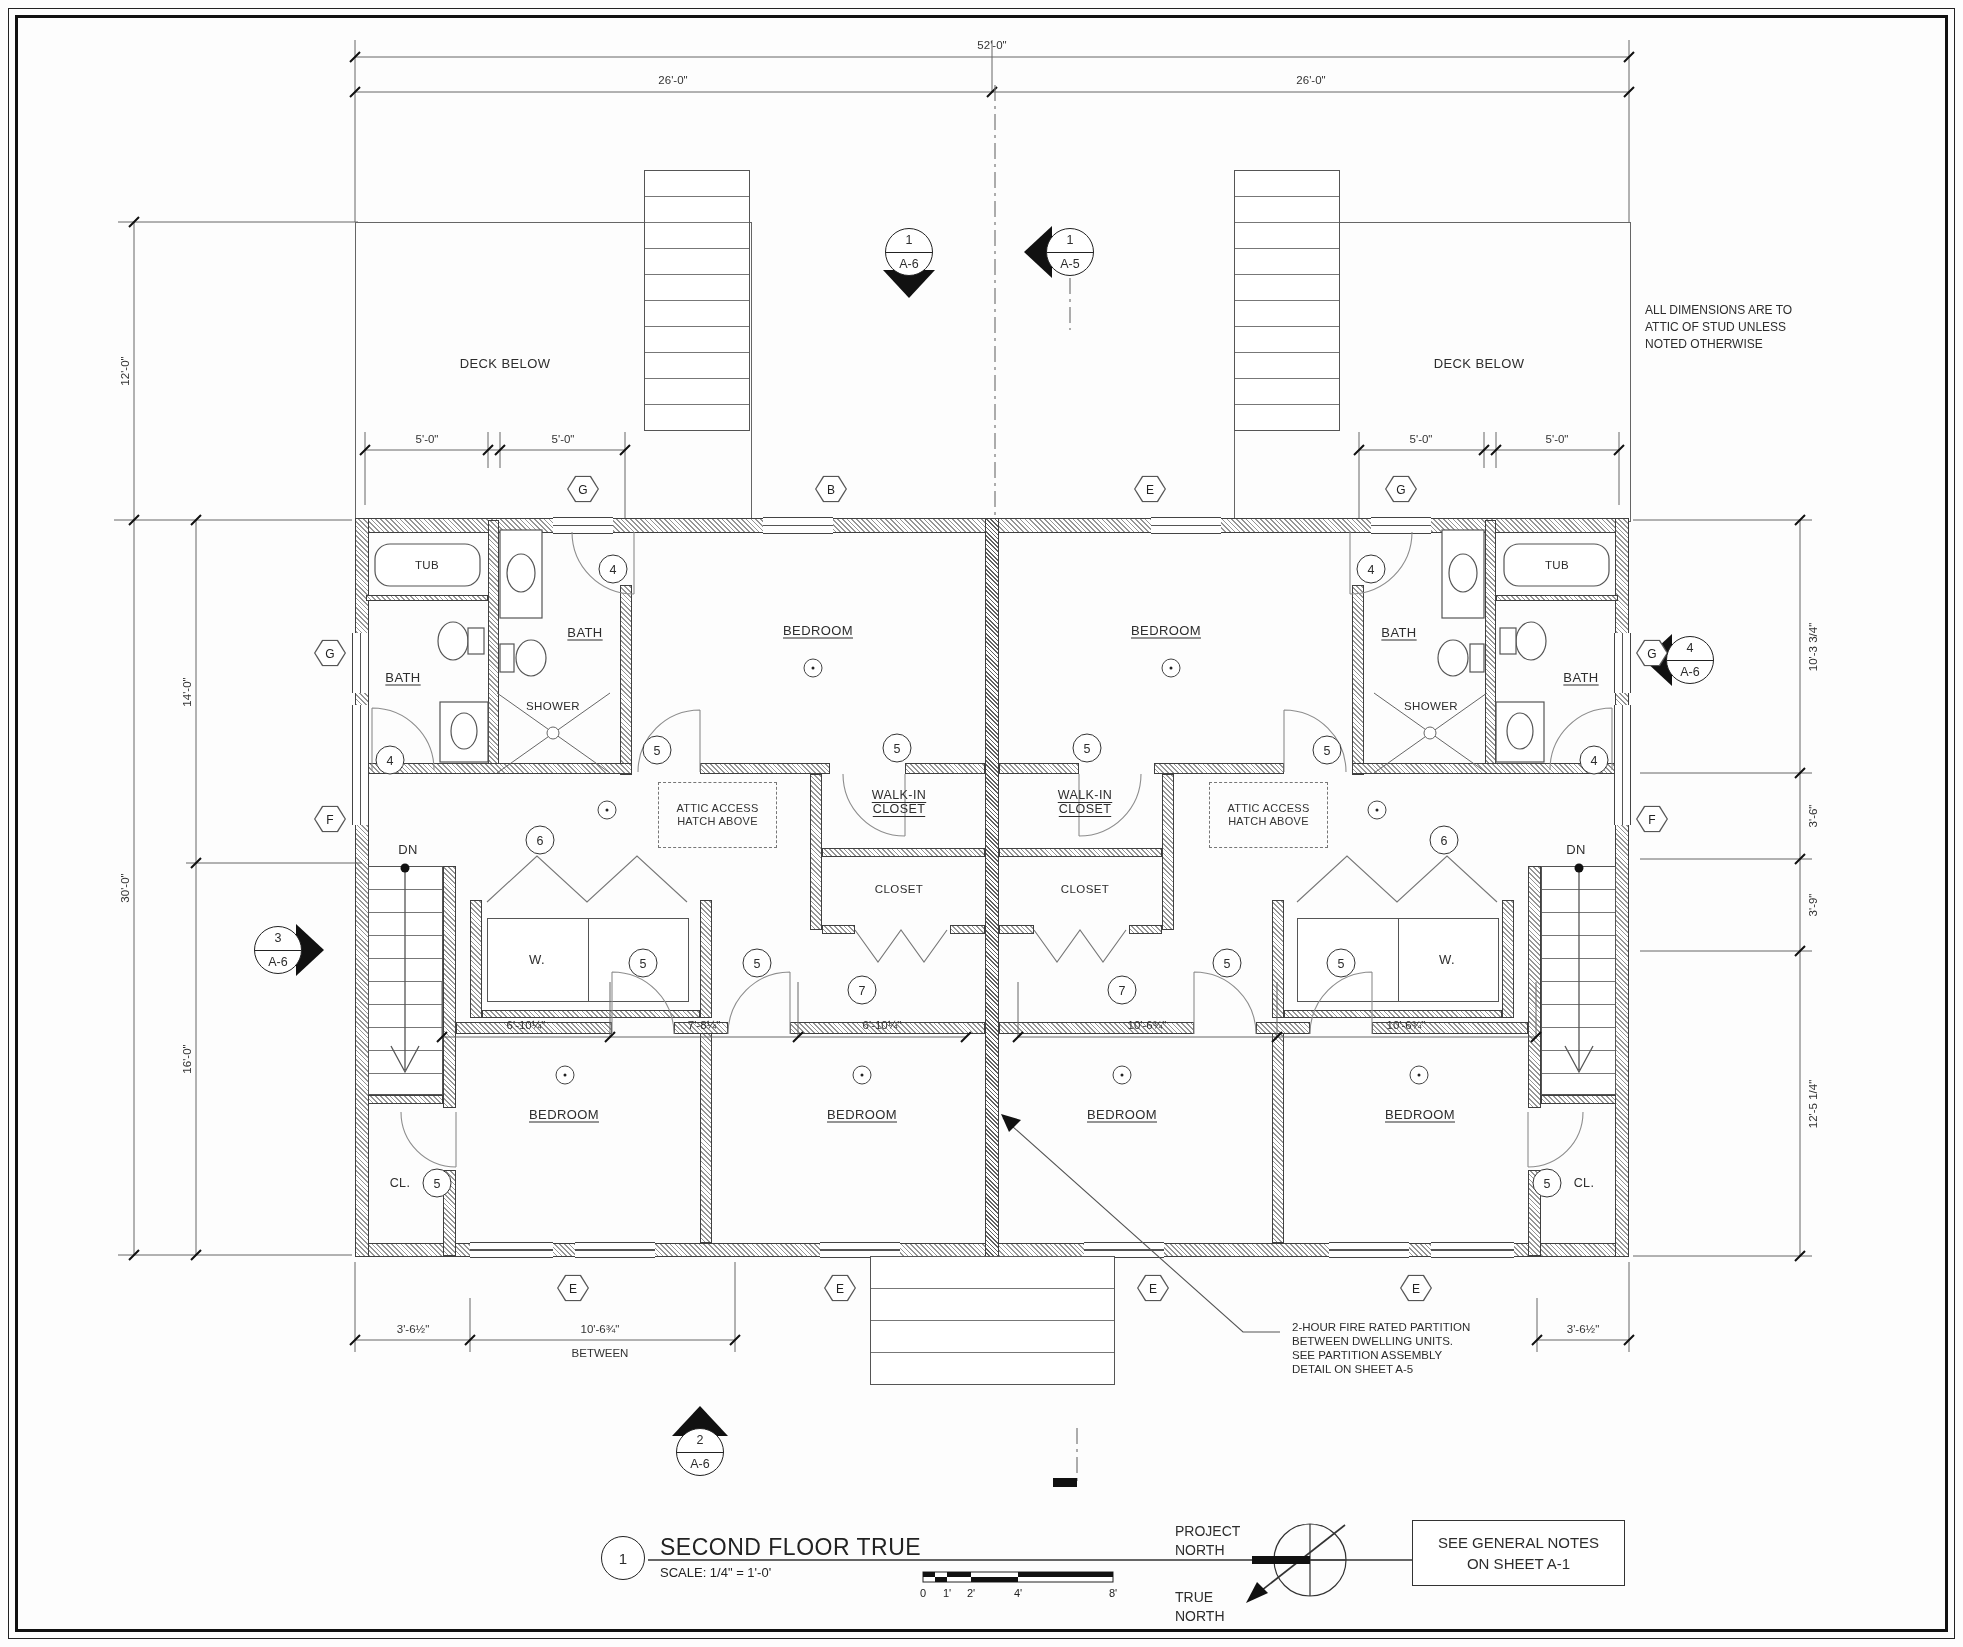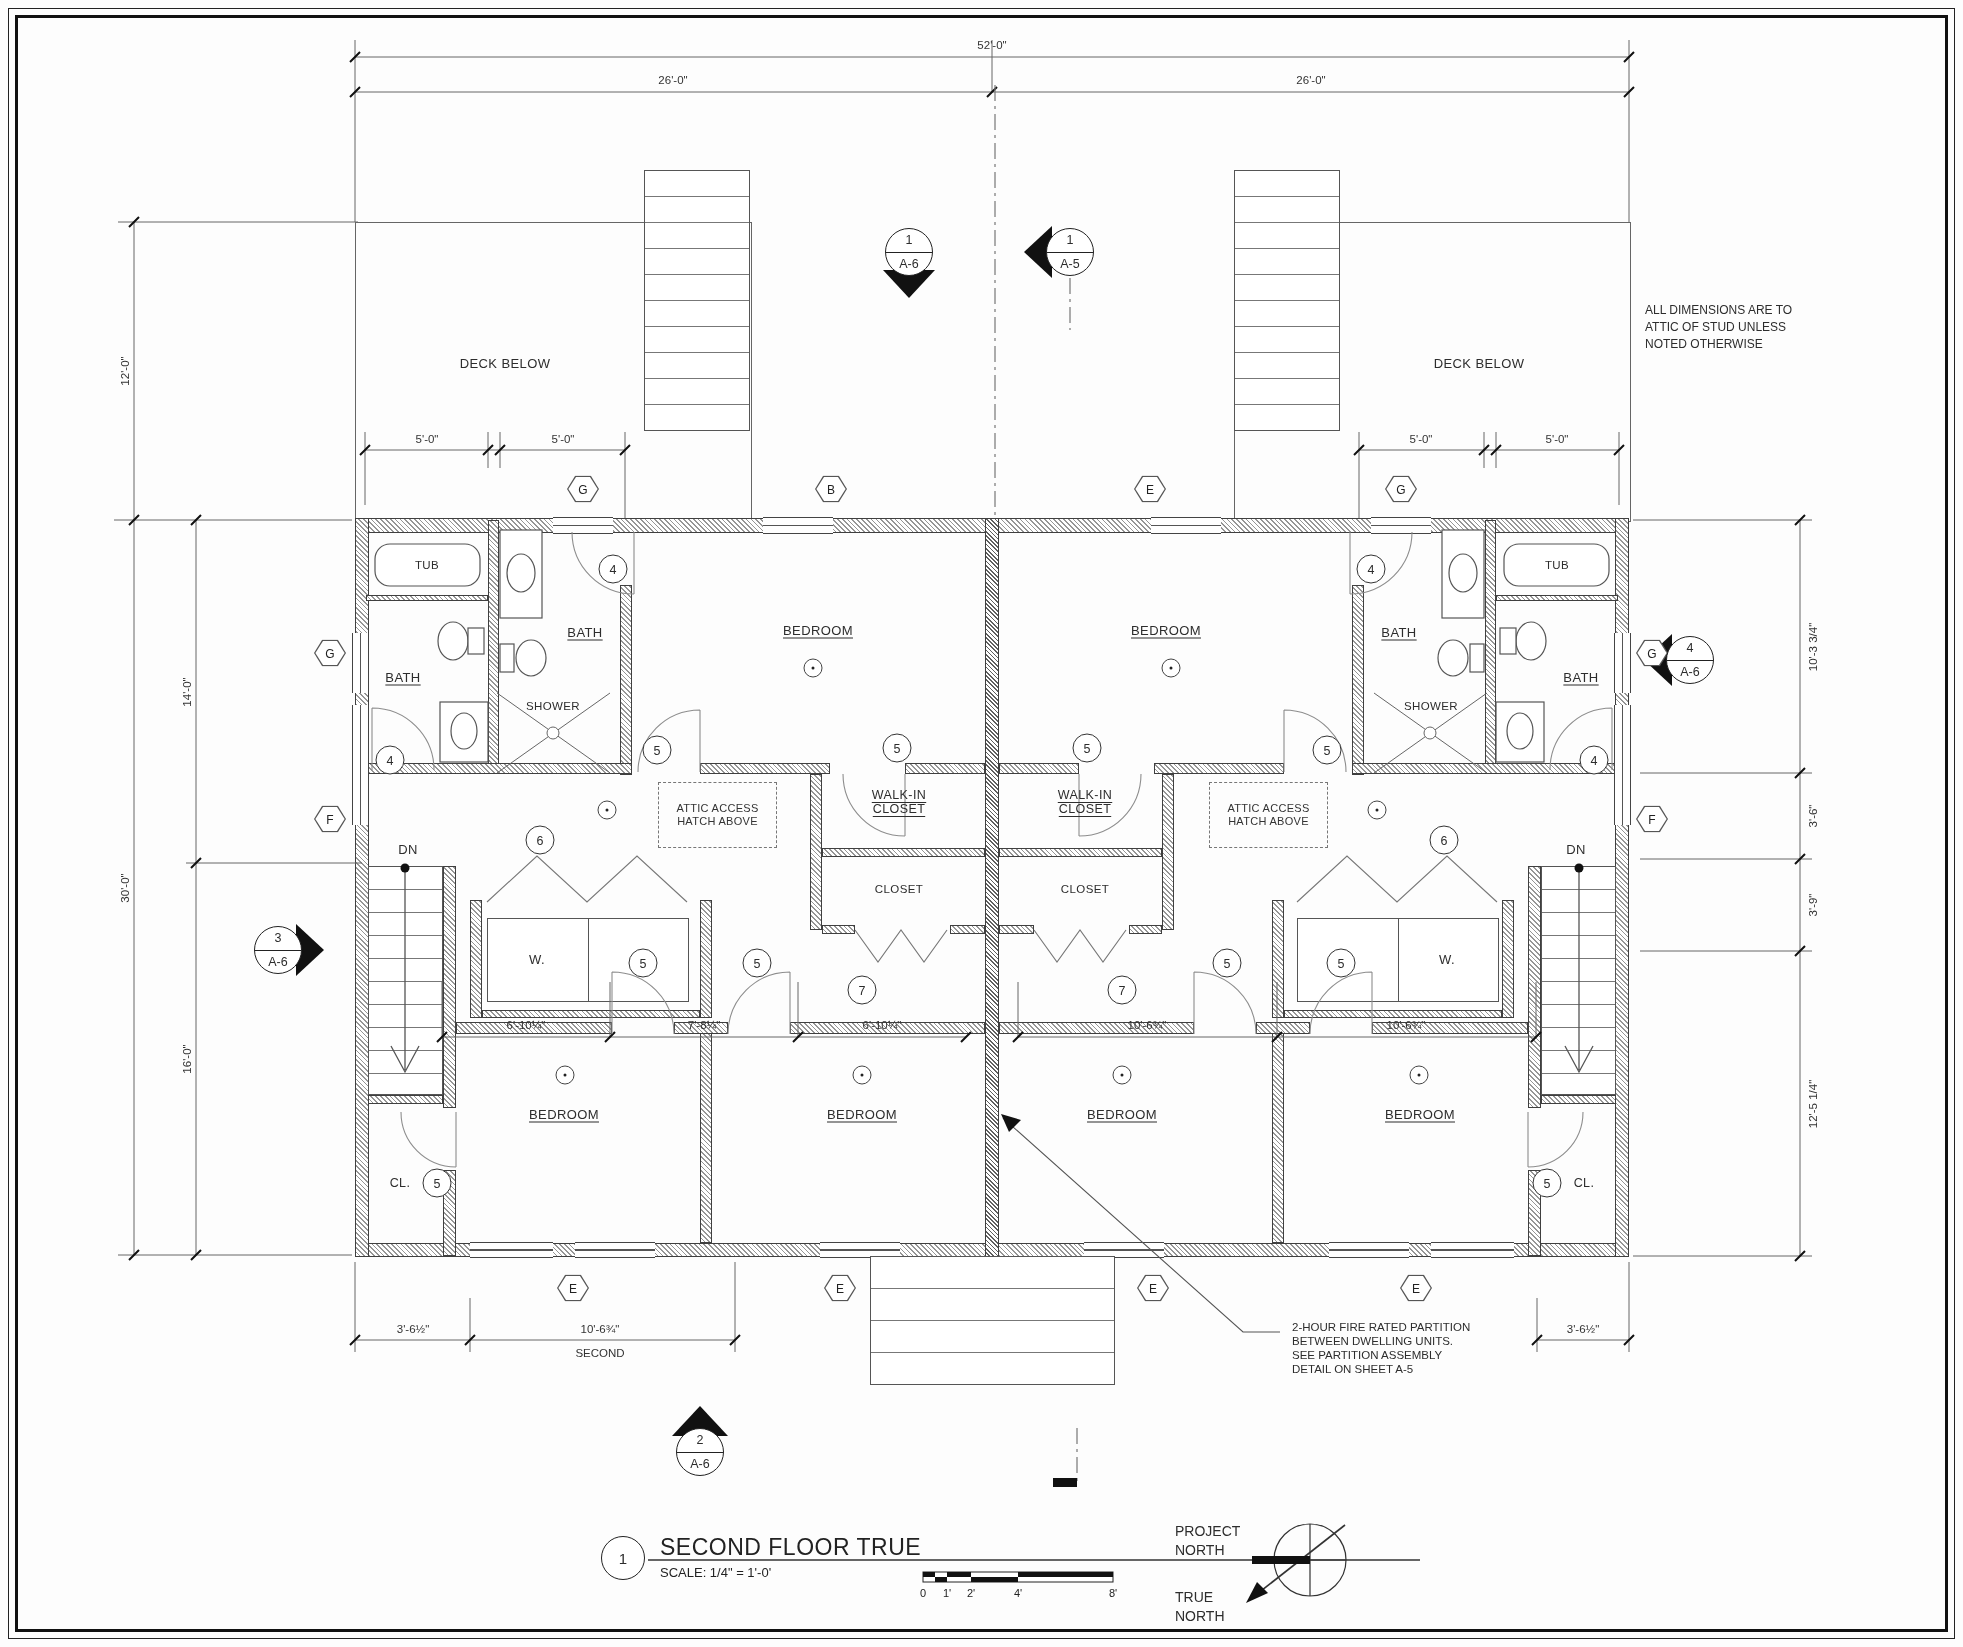--- a/index.html
+++ b/index.html
@@ -292,21 +292,21 @@
   <div class="vdim" style="left:1813px;top:816px">3'-6"</div>
   <div class="vdim" style="left:1813px;top:905px">3'-9"</div>
   <div class="vdim" style="left:1813px;top:1104px">12'-5 1/4"</div>
   <div class="dim" style="left:526px;top:1025px">6'-10¼"</div>
   <div class="dim" style="left:704px;top:1025px">7'-8¼"</div>
   <div class="dim" style="left:882px;top:1025px">6'-10¼"</div>
   <div class="dim" style="left:1147px;top:1025px">10'-6¾"</div>
   <div class="dim" style="left:1406px;top:1025px">10'-6¾"</div>
   <div class="dim" style="left:413px;top:1329px">3'-6½"</div>
   <div class="dim" style="left:600px;top:1329px">10'-6¾"</div>
-  <div class="dim" style="left:600px;top:1353px">SECOND</div>
+  <div class="dim" style="left:600px;top:1353px">BETWEEN</div>
   <div class="dim" style="left:1583px;top:1329px">3'-6½"</div>
 
   <div class="hex" style="left:583px;top:489px">
       <span>G</span>
     </div>
   <div class="hex" style="left:831px;top:489px">
       <span>B</span>
     </div>
   <div class="hex" style="left:1150px;top:489px">
       <span>E</span>
@@ -379,20 +379,22 @@
     <span class="ss">A-6</span>
   </div>
 
   <div class="note" style="left:1645px;top:302px">ALL DIMENSIONS ARE TO
 ATTIC OF STUD UNLESS
 NOTED OTHERWISE</div>
   <div class="firenote" style="left:1292px;top:1320px">2-HOUR FIRE RATED PARTITION
 BETWEEN DWELLING UNITS.
 SEE PARTITION ASSEMBLY
 DETAIL ON SHEET A-5</div>
+  <div class="gnbox" style="left:1412px;top:1520px;width:211px;height:64px">SEE GENERAL NOTES
+ON SHEET A-1</div>
   <div class="note" style="left:1175px;top:1522px;font-size:14px;line-height:19px">PROJECT
 NORTH</div>
   <div class="note" style="left:1175px;top:1588px;font-size:14px;line-height:19px">TRUE
 NORTH</div>
 
   <div class="secm" style="left:623px;top:1558px;width:42px;height:42px">
     <span class="sn" style="font-size:15px">1</span>
   </div>
   <div class="titletxt" style="left:660px;top:1534px">SECOND FLOOR TRUE</div>
   <div class="scaletxt" style="left:660px;top:1565px">SCALE: 1/4" = 1'-0'</div>

